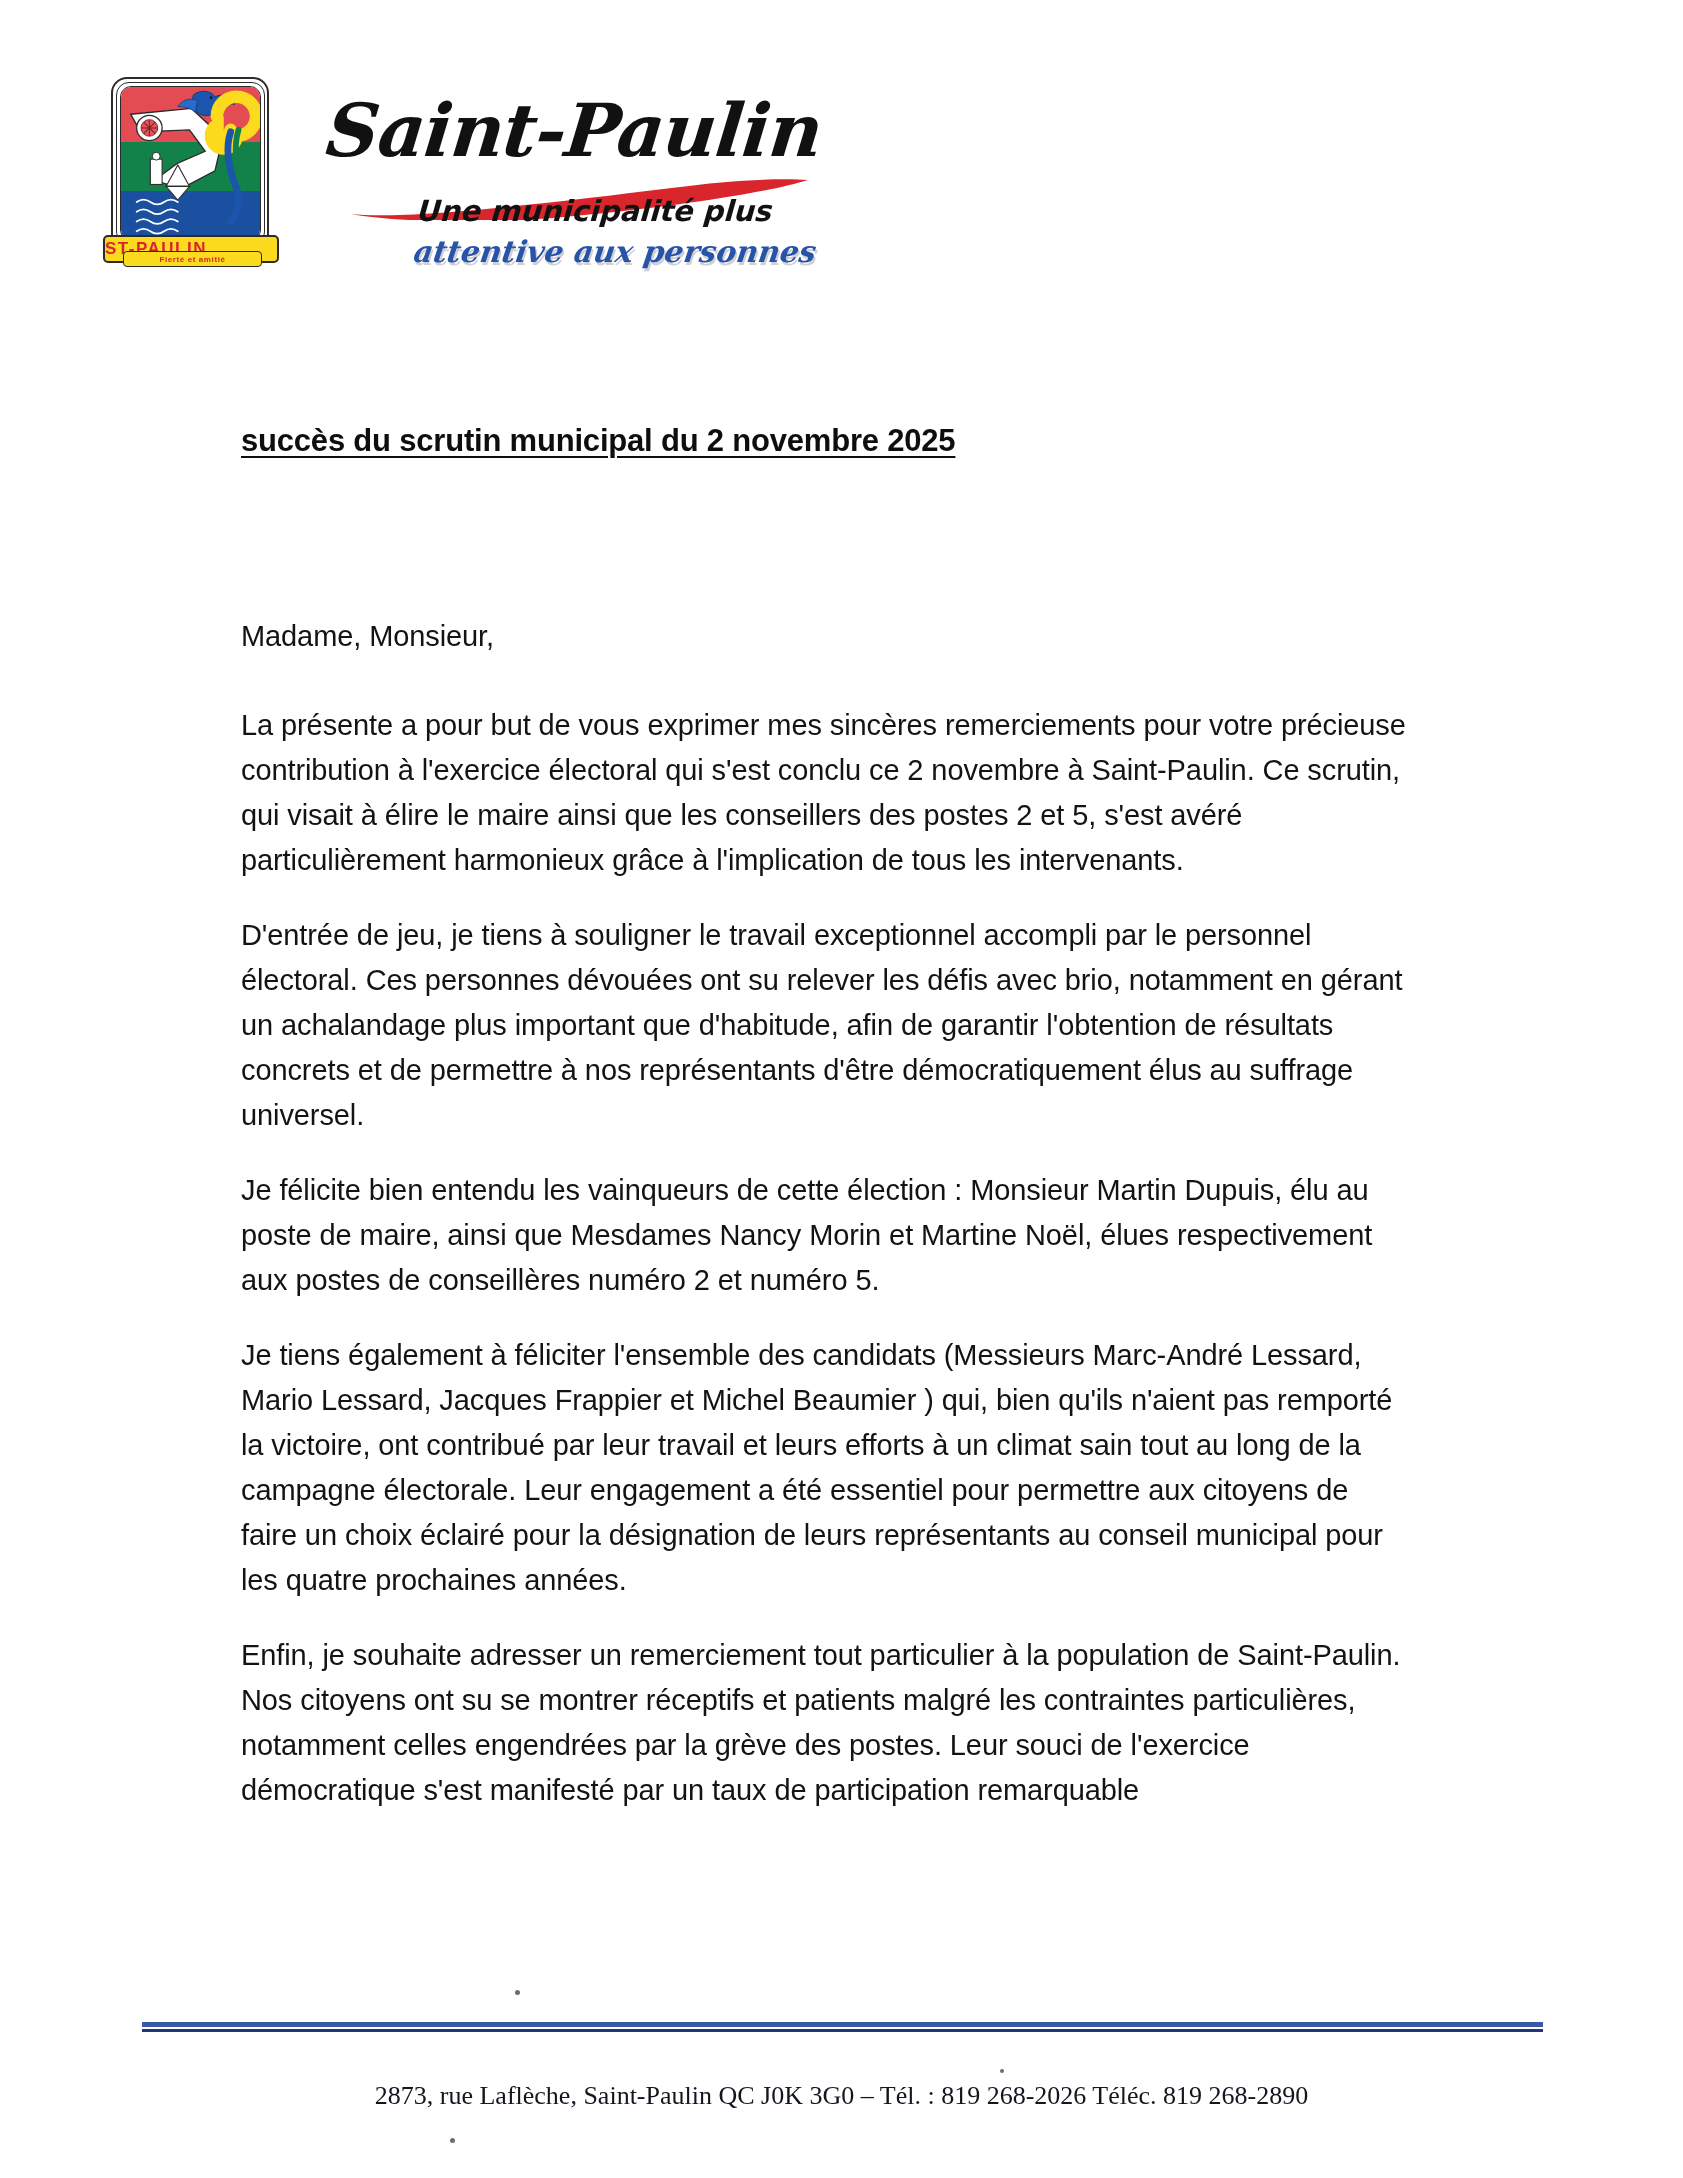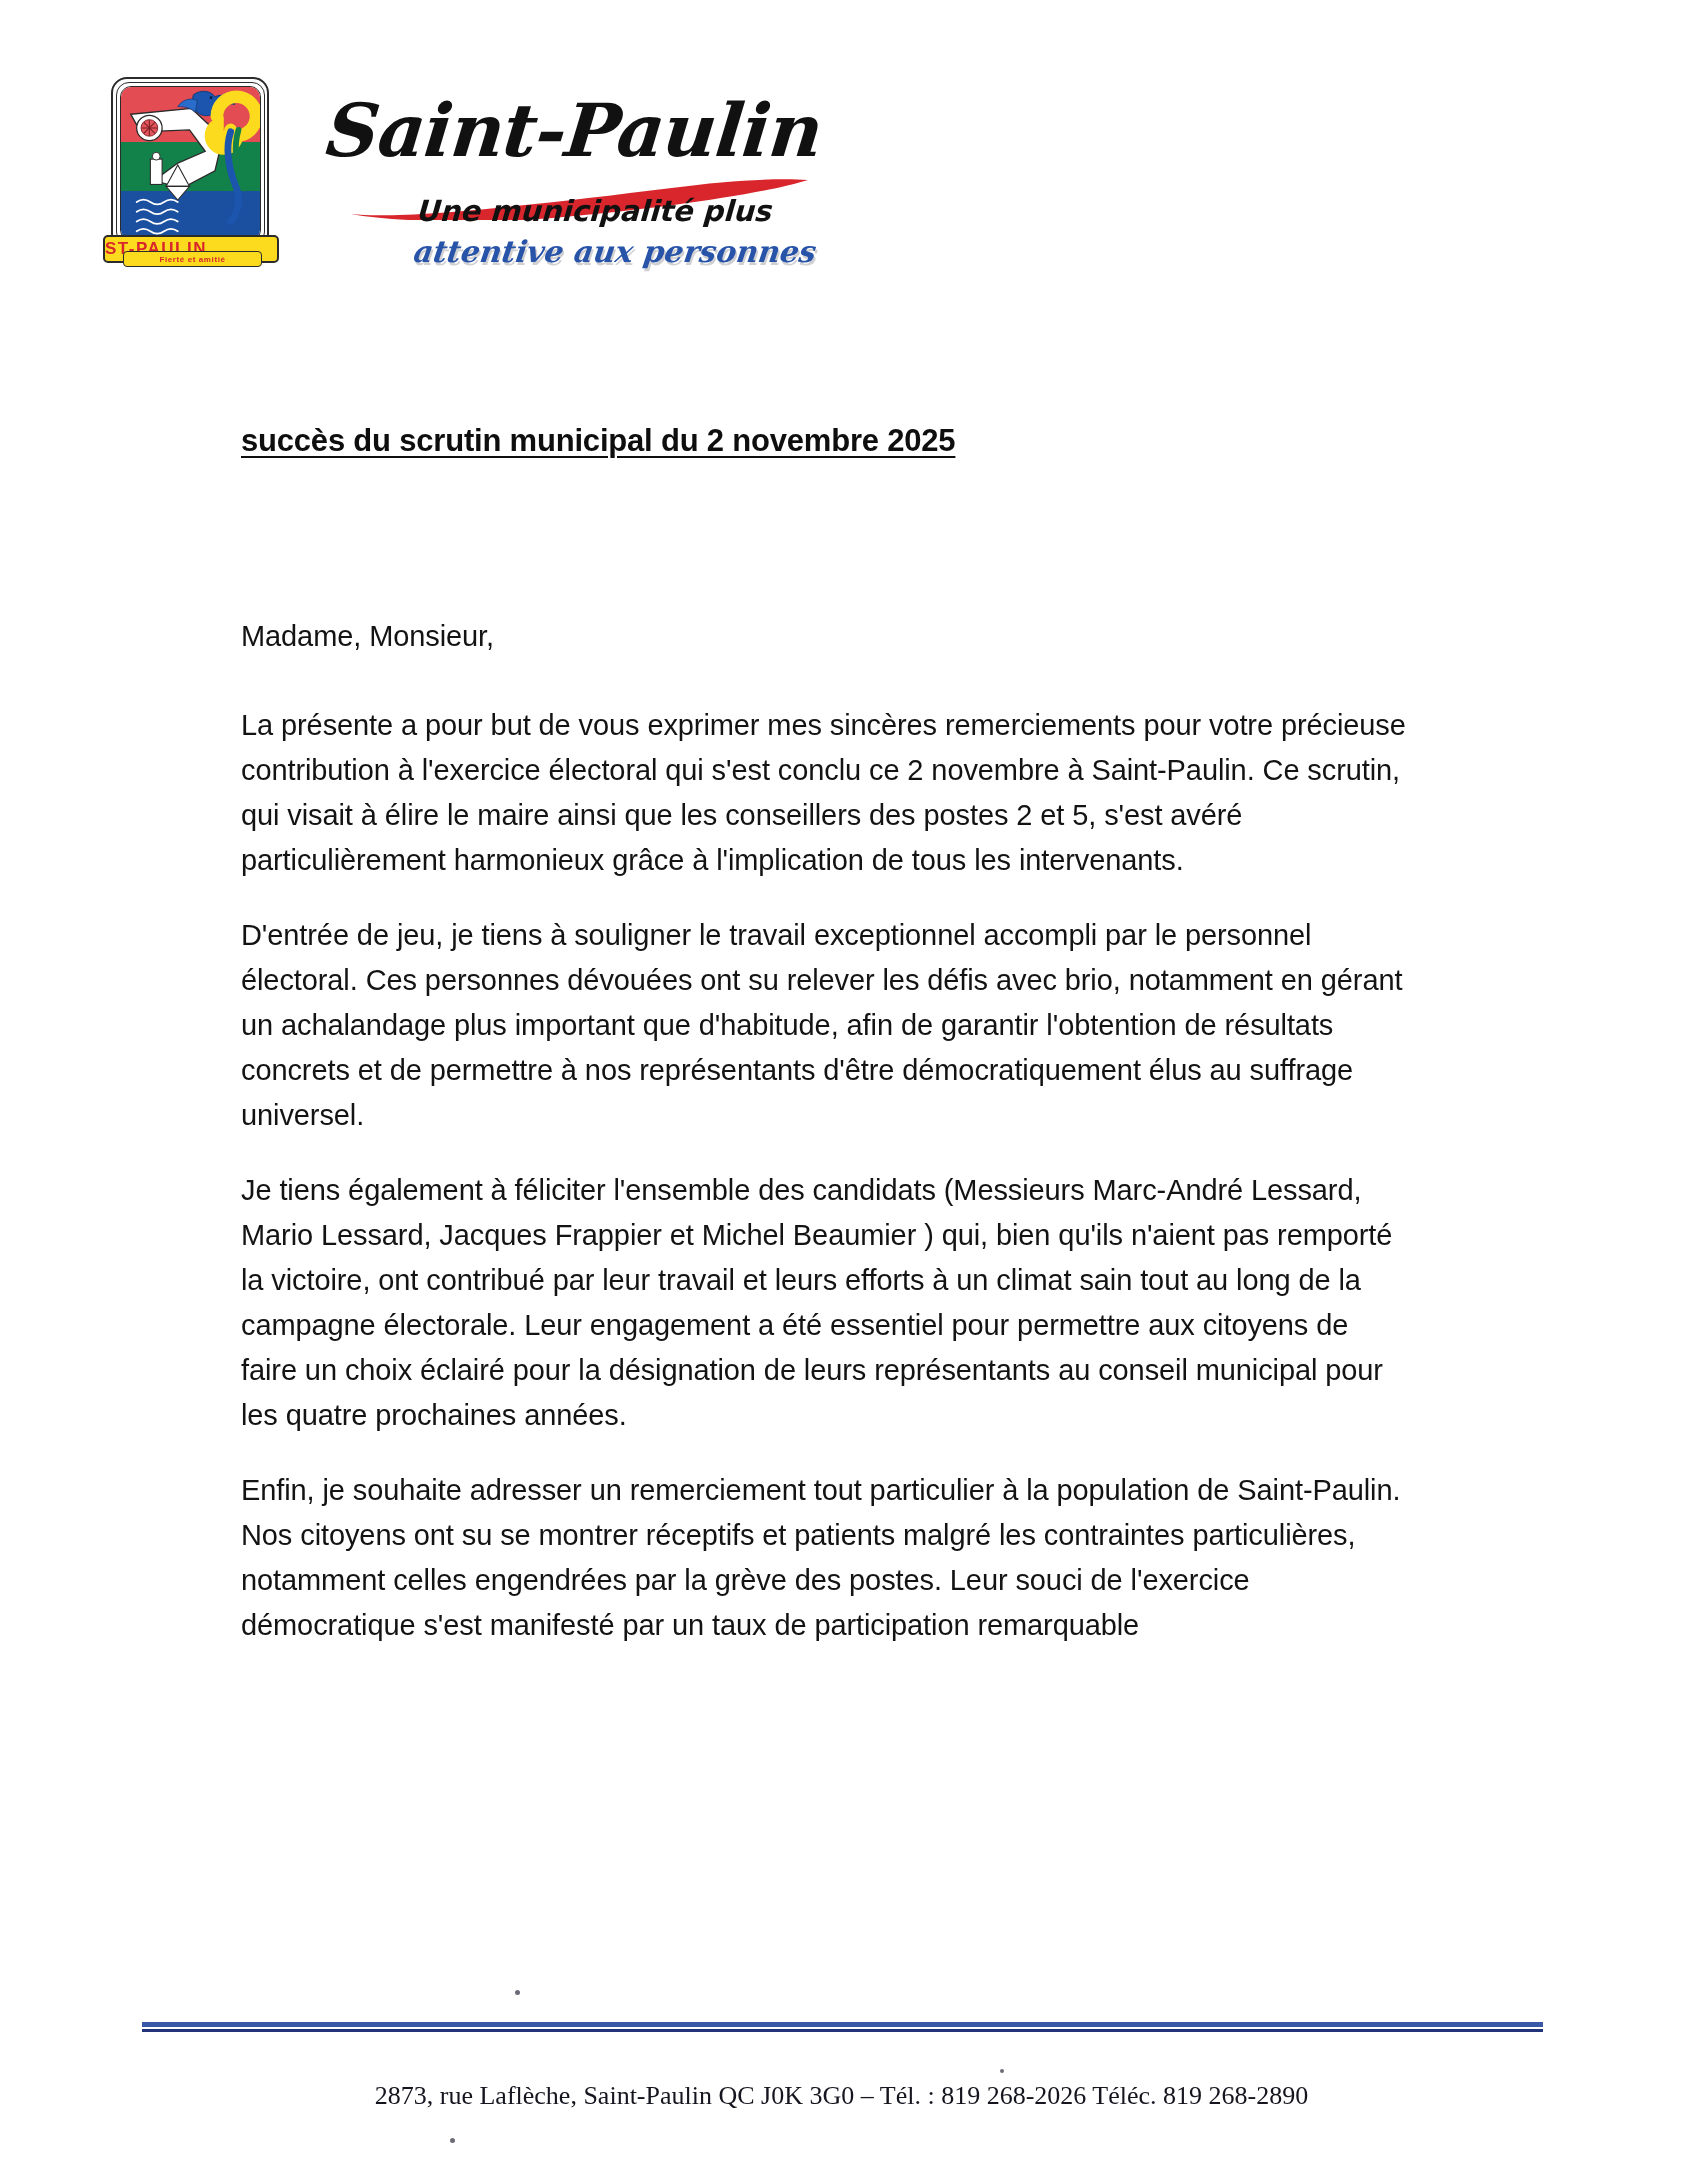--- a/index.html
+++ b/index.html
@@ -341,20 +341,21 @@
   </div>
 
   <div class="subject">
     <span class="sline">succès du scrutin municipal du 2 novembre 2025</span>
   </div>
 
   <div class="letter-body">
     <p class="salutation">Madame, Monsieur,</p>
     <p>La présente a pour but de vous exprimer mes sincères remerciements pour votre précieuse contribution à l'exercice électoral qui s'est conclu ce 2 novembre à Saint-Paulin. Ce scrutin, qui visait à élire le maire ainsi que les conseillers des postes 2 et 5, s'est avéré particulièrement harmonieux grâce à l'implication de tous les intervenants.</p>
     <p>D'entrée de jeu, je tiens à souligner le travail exceptionnel accompli par le personnel électoral. Ces personnes dévouées ont su relever les défis avec brio, notamment en gérant un achalandage plus important que d'habitude, afin de garantir l'obtention de résultats concrets et de permettre à nos représentants d'être démocratiquement élus au suffrage universel.</p>
+    <p>Je félicite bien entendu les vainqueurs de cette élection : Monsieur Martin Dupuis, élu au poste de maire, ainsi que Mesdames Nancy Morin et Martine Noël, élues respectivement aux postes de conseillères numéro 2 et numéro 5.</p>
     <p>Je tiens également à féliciter l'ensemble des candidats (Messieurs Marc-André Lessard, Mario Lessard, Jacques Frappier et Michel Beaumier ) qui, bien qu'ils n'aient pas remporté la victoire, ont contribué par leur travail et leurs efforts à un climat sain tout au long de la campagne électorale. Leur engagement a été essentiel pour permettre aux citoyens de faire un choix éclairé pour la désignation de leurs représentants au conseil municipal pour les quatre prochaines années.</p>
     <p>Enfin, je souhaite adresser un remerciement tout particulier à la population de Saint-Paulin. Nos citoyens ont su se montrer réceptifs et patients malgré les contraintes particulières, notamment celles engendrées par la grève des postes. Leur souci de l'exercice démocratique s'est manifesté par un taux de participation remarquable</p>
   </div>
 
   <div class="speck" style="left:515px; top:1990px; width:5px; height:5px;"></div>
   <div class="speck" style="left:450px; top:2138px; width:5px; height:5px;"></div>
   <div class="speck" style="left:1000px; top:2069px; width:4px; height:4px;"></div>
 
   <div class="footer-rule">
     <div class="rule-a"></div>

